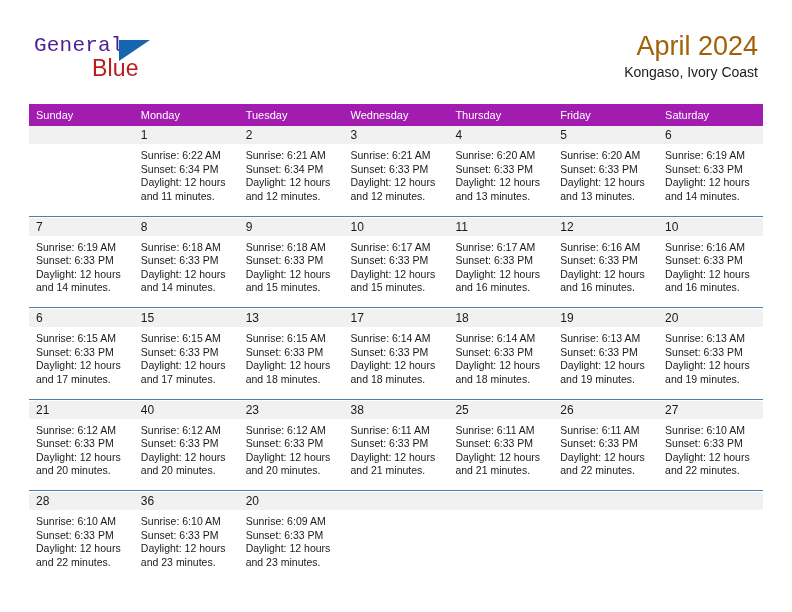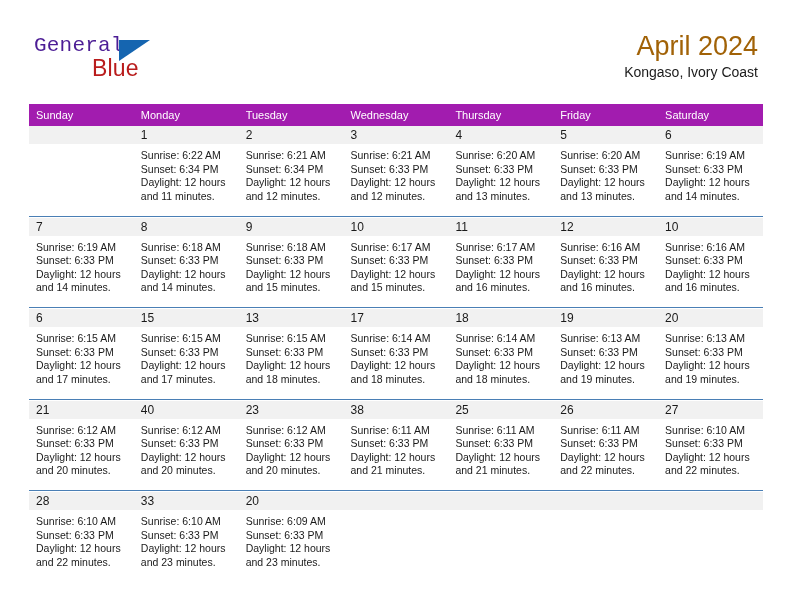--- a/index.html
+++ b/index.html
@@ -463,21 +463,21 @@
         <td class="daycell">
           <div class="daynum-band">28</div>
           <div class="detail">
             <div>Sunrise: 6:10 AM</div>
             <div>Sunset: 6:33 PM</div>
             <div>Daylight: 12 hours</div>
             <div>and 22 minutes.</div>
           </div>
         </td>
         <td class="daycell">
-          <div class="daynum-band">33</div>
+          <div class="daynum-band">36</div>
           <div class="detail">
             <div>Sunrise: 6:10 AM</div>
             <div>Sunset: 6:33 PM</div>
             <div>Daylight: 12 hours</div>
             <div>and 23 minutes.</div>
           </div>
         </td>
         <td class="daycell">
           <div class="daynum-band">20</div>
           <div class="detail">

